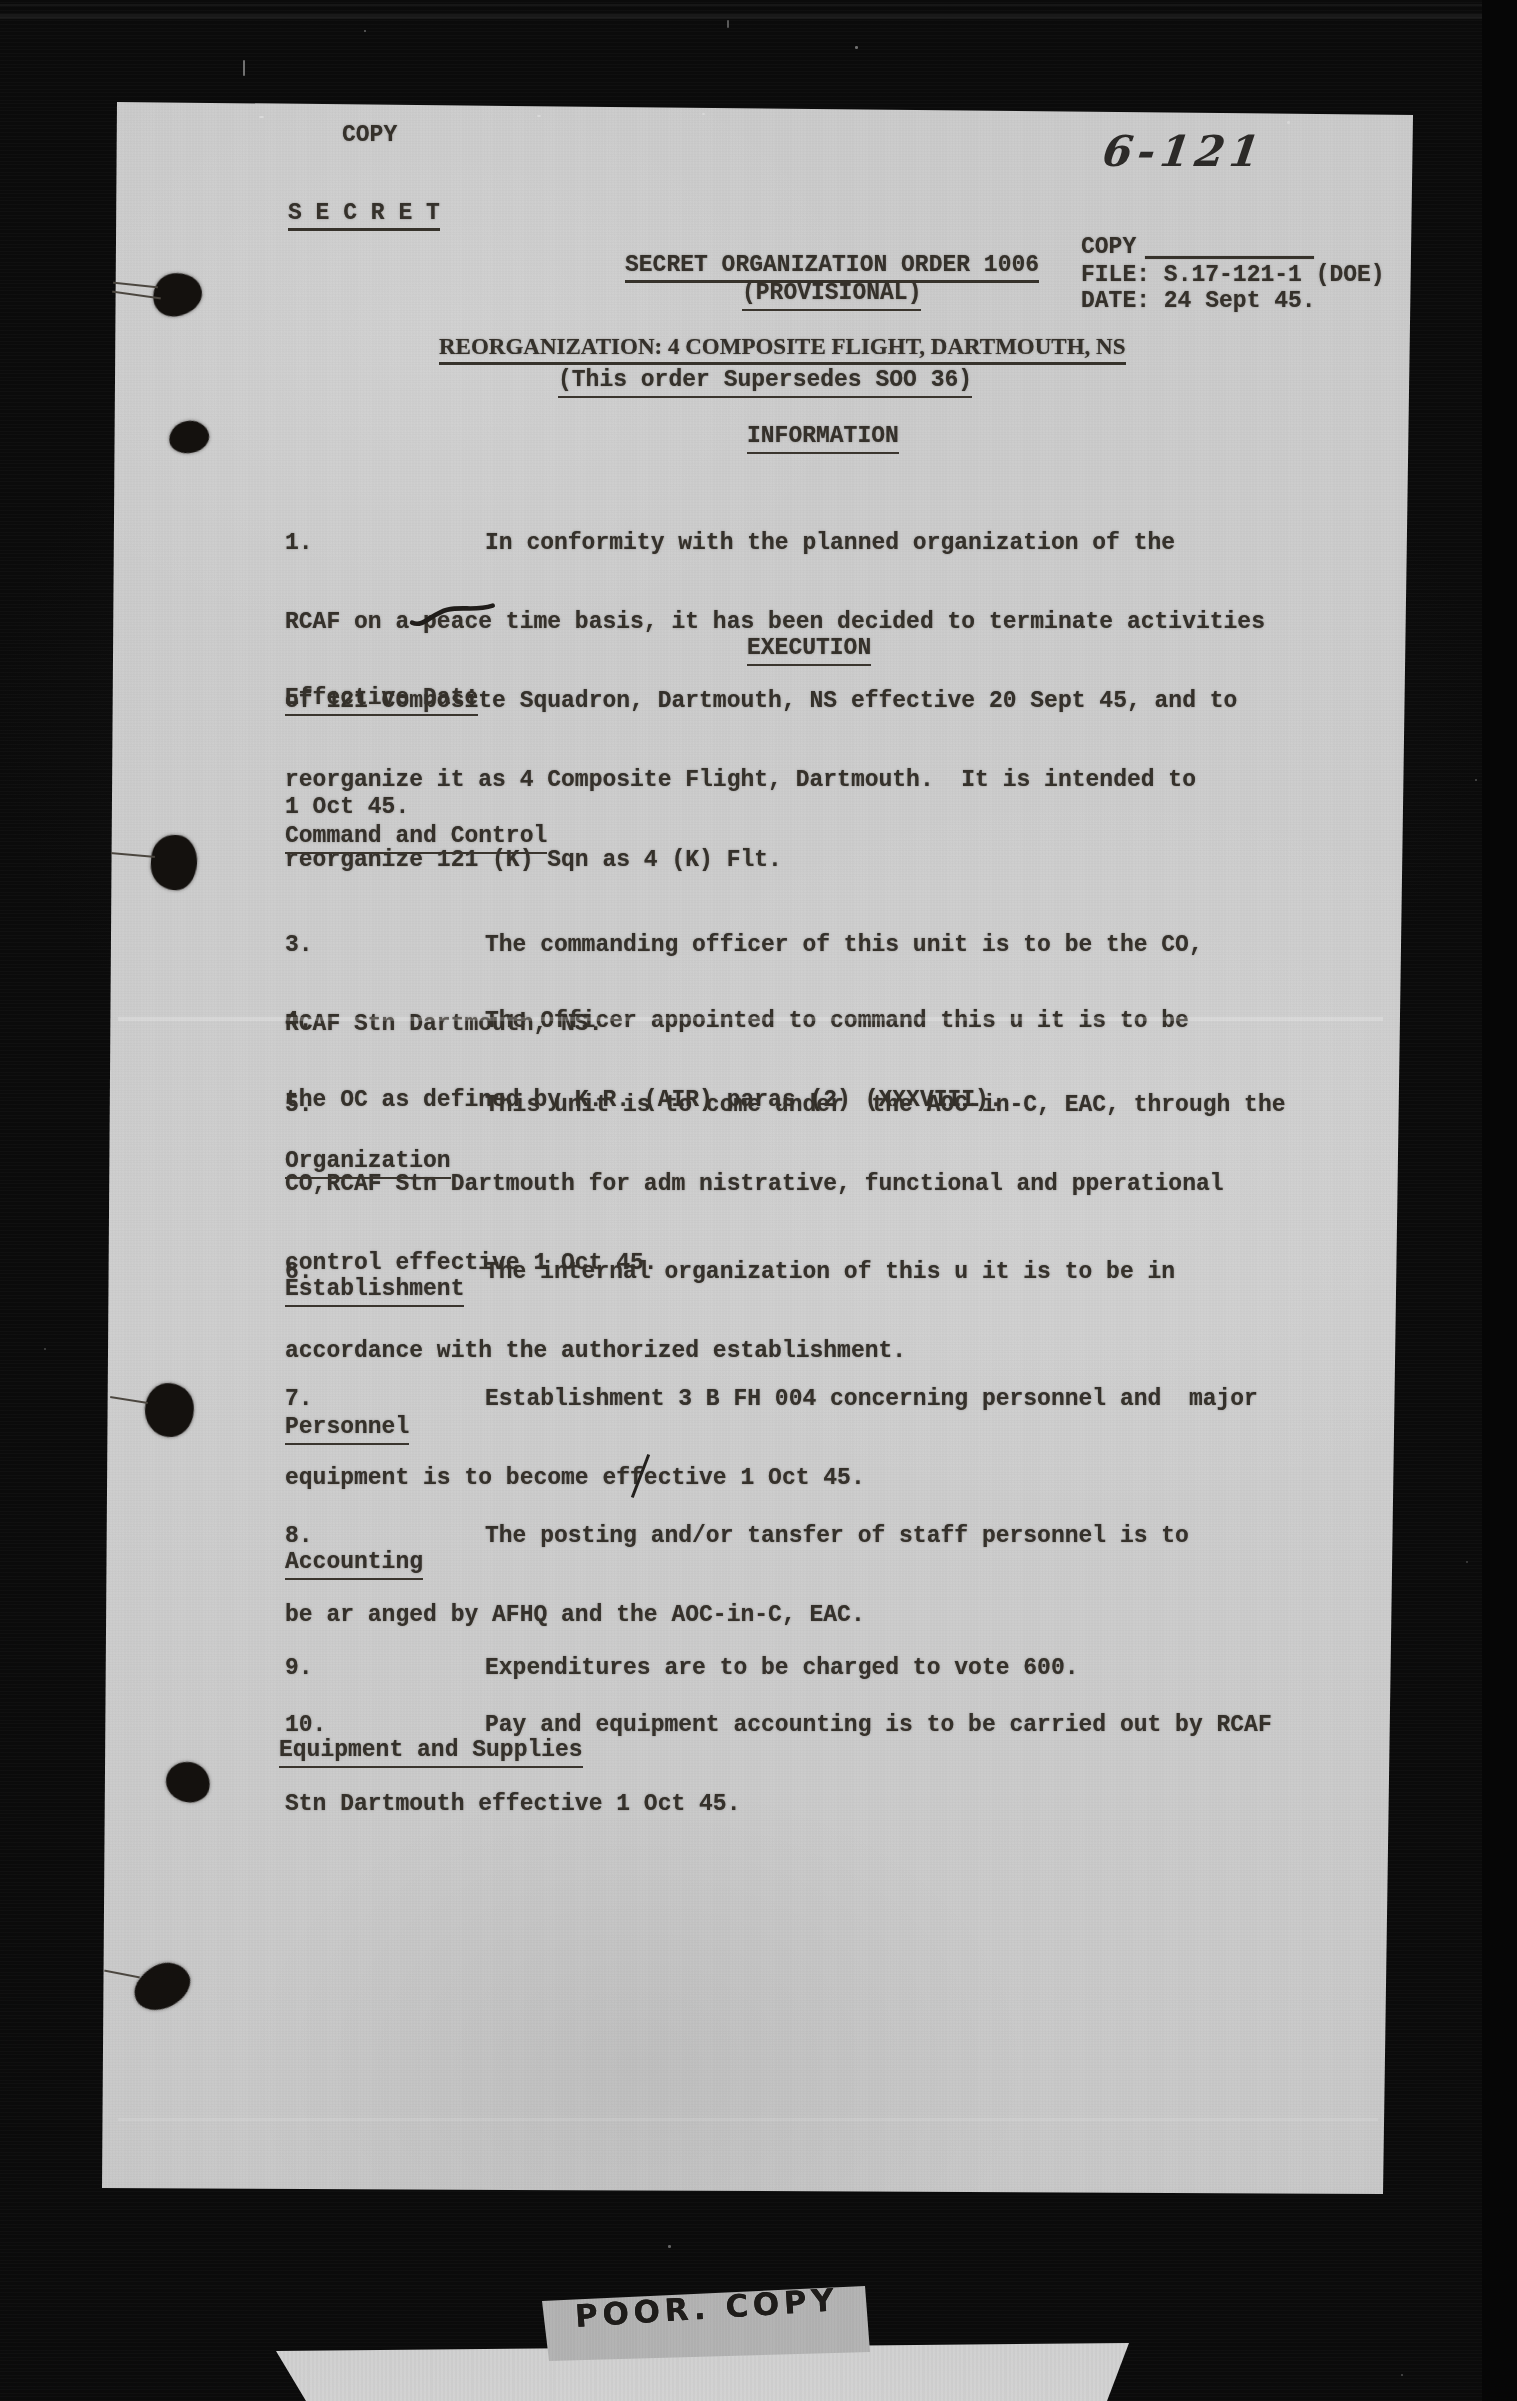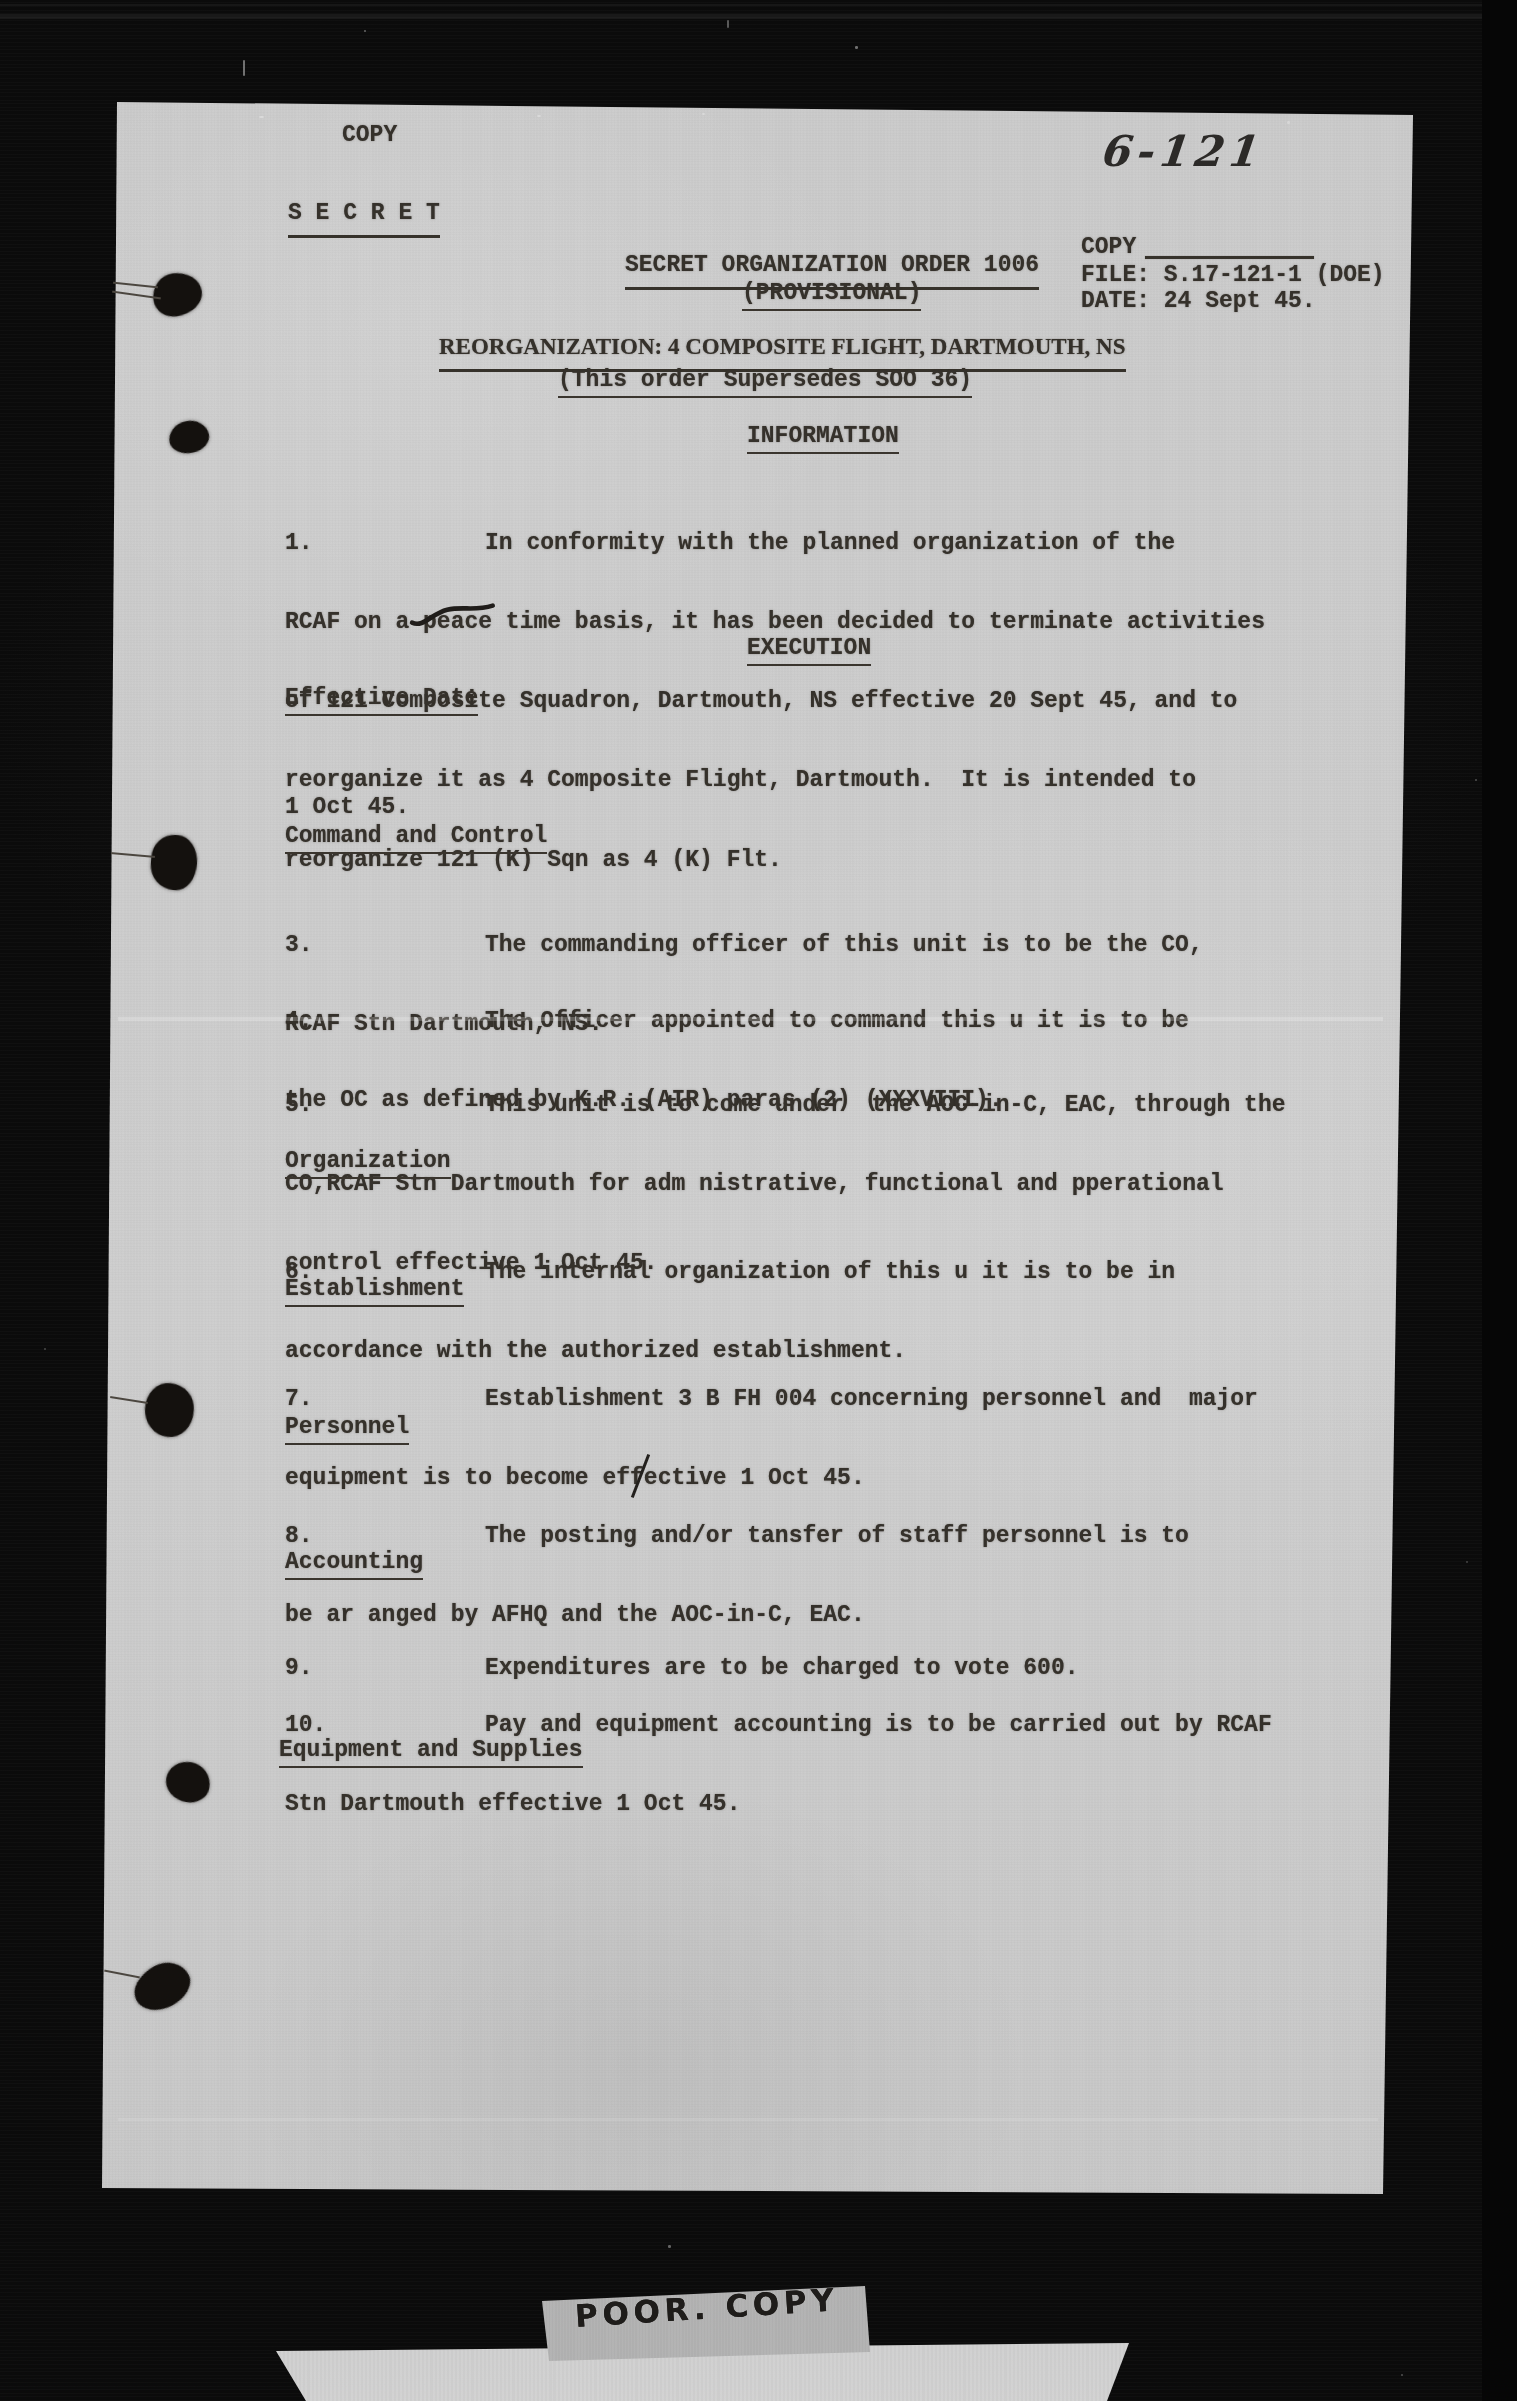--- a/index.html
+++ b/index.html
@@ -25,21 +25,21 @@
   .typed{
     position:absolute;
     font-family:"Liberation Mono","DejaVu Sans Mono",monospace;
     font-weight:700;font-size:23px;line-height:26.4px;letter-spacing:0;
     color:#35312b;text-shadow:0 0 1px rgba(55,50,44,.55), 0 0 3.1px rgba(55,50,44,.18);
     white-space:pre;
   }
   .line{height:26.4px;white-space:pre;}
   .pnum{display:inline-block;width:200px;}
   .u{display:inline-block;border-bottom:2.6px solid #3a352e;padding-bottom:2.6px;}
-  .u2{display:inline-block;border-bottom:3.1px solid #36322b;padding-bottom:9px;}
+  .u2{display:inline-block;border-bottom:3.1px solid #36322b;padding-bottom:2px;}
   .overline-bar{position:absolute;background:#36322b;height:2.6px;box-shadow:0 0 1px rgba(50,46,40,.6);}
   
   .blot{position:absolute;background:#14110e;filter:blur(0.7px);box-shadow:0 0 3.6px rgba(18,15,12,.55);}
   .hairline{position:absolute;background:#4b463f;height:1.6px;filter:blur(0.3px);}
   
   .band{position:absolute;pointer-events:none;}
   .speck{position:absolute;background:#eaeaea;border-radius:50%;}
   
   #slip{
     position:absolute;left:0;top:0;width:1518px;height:2401px;

